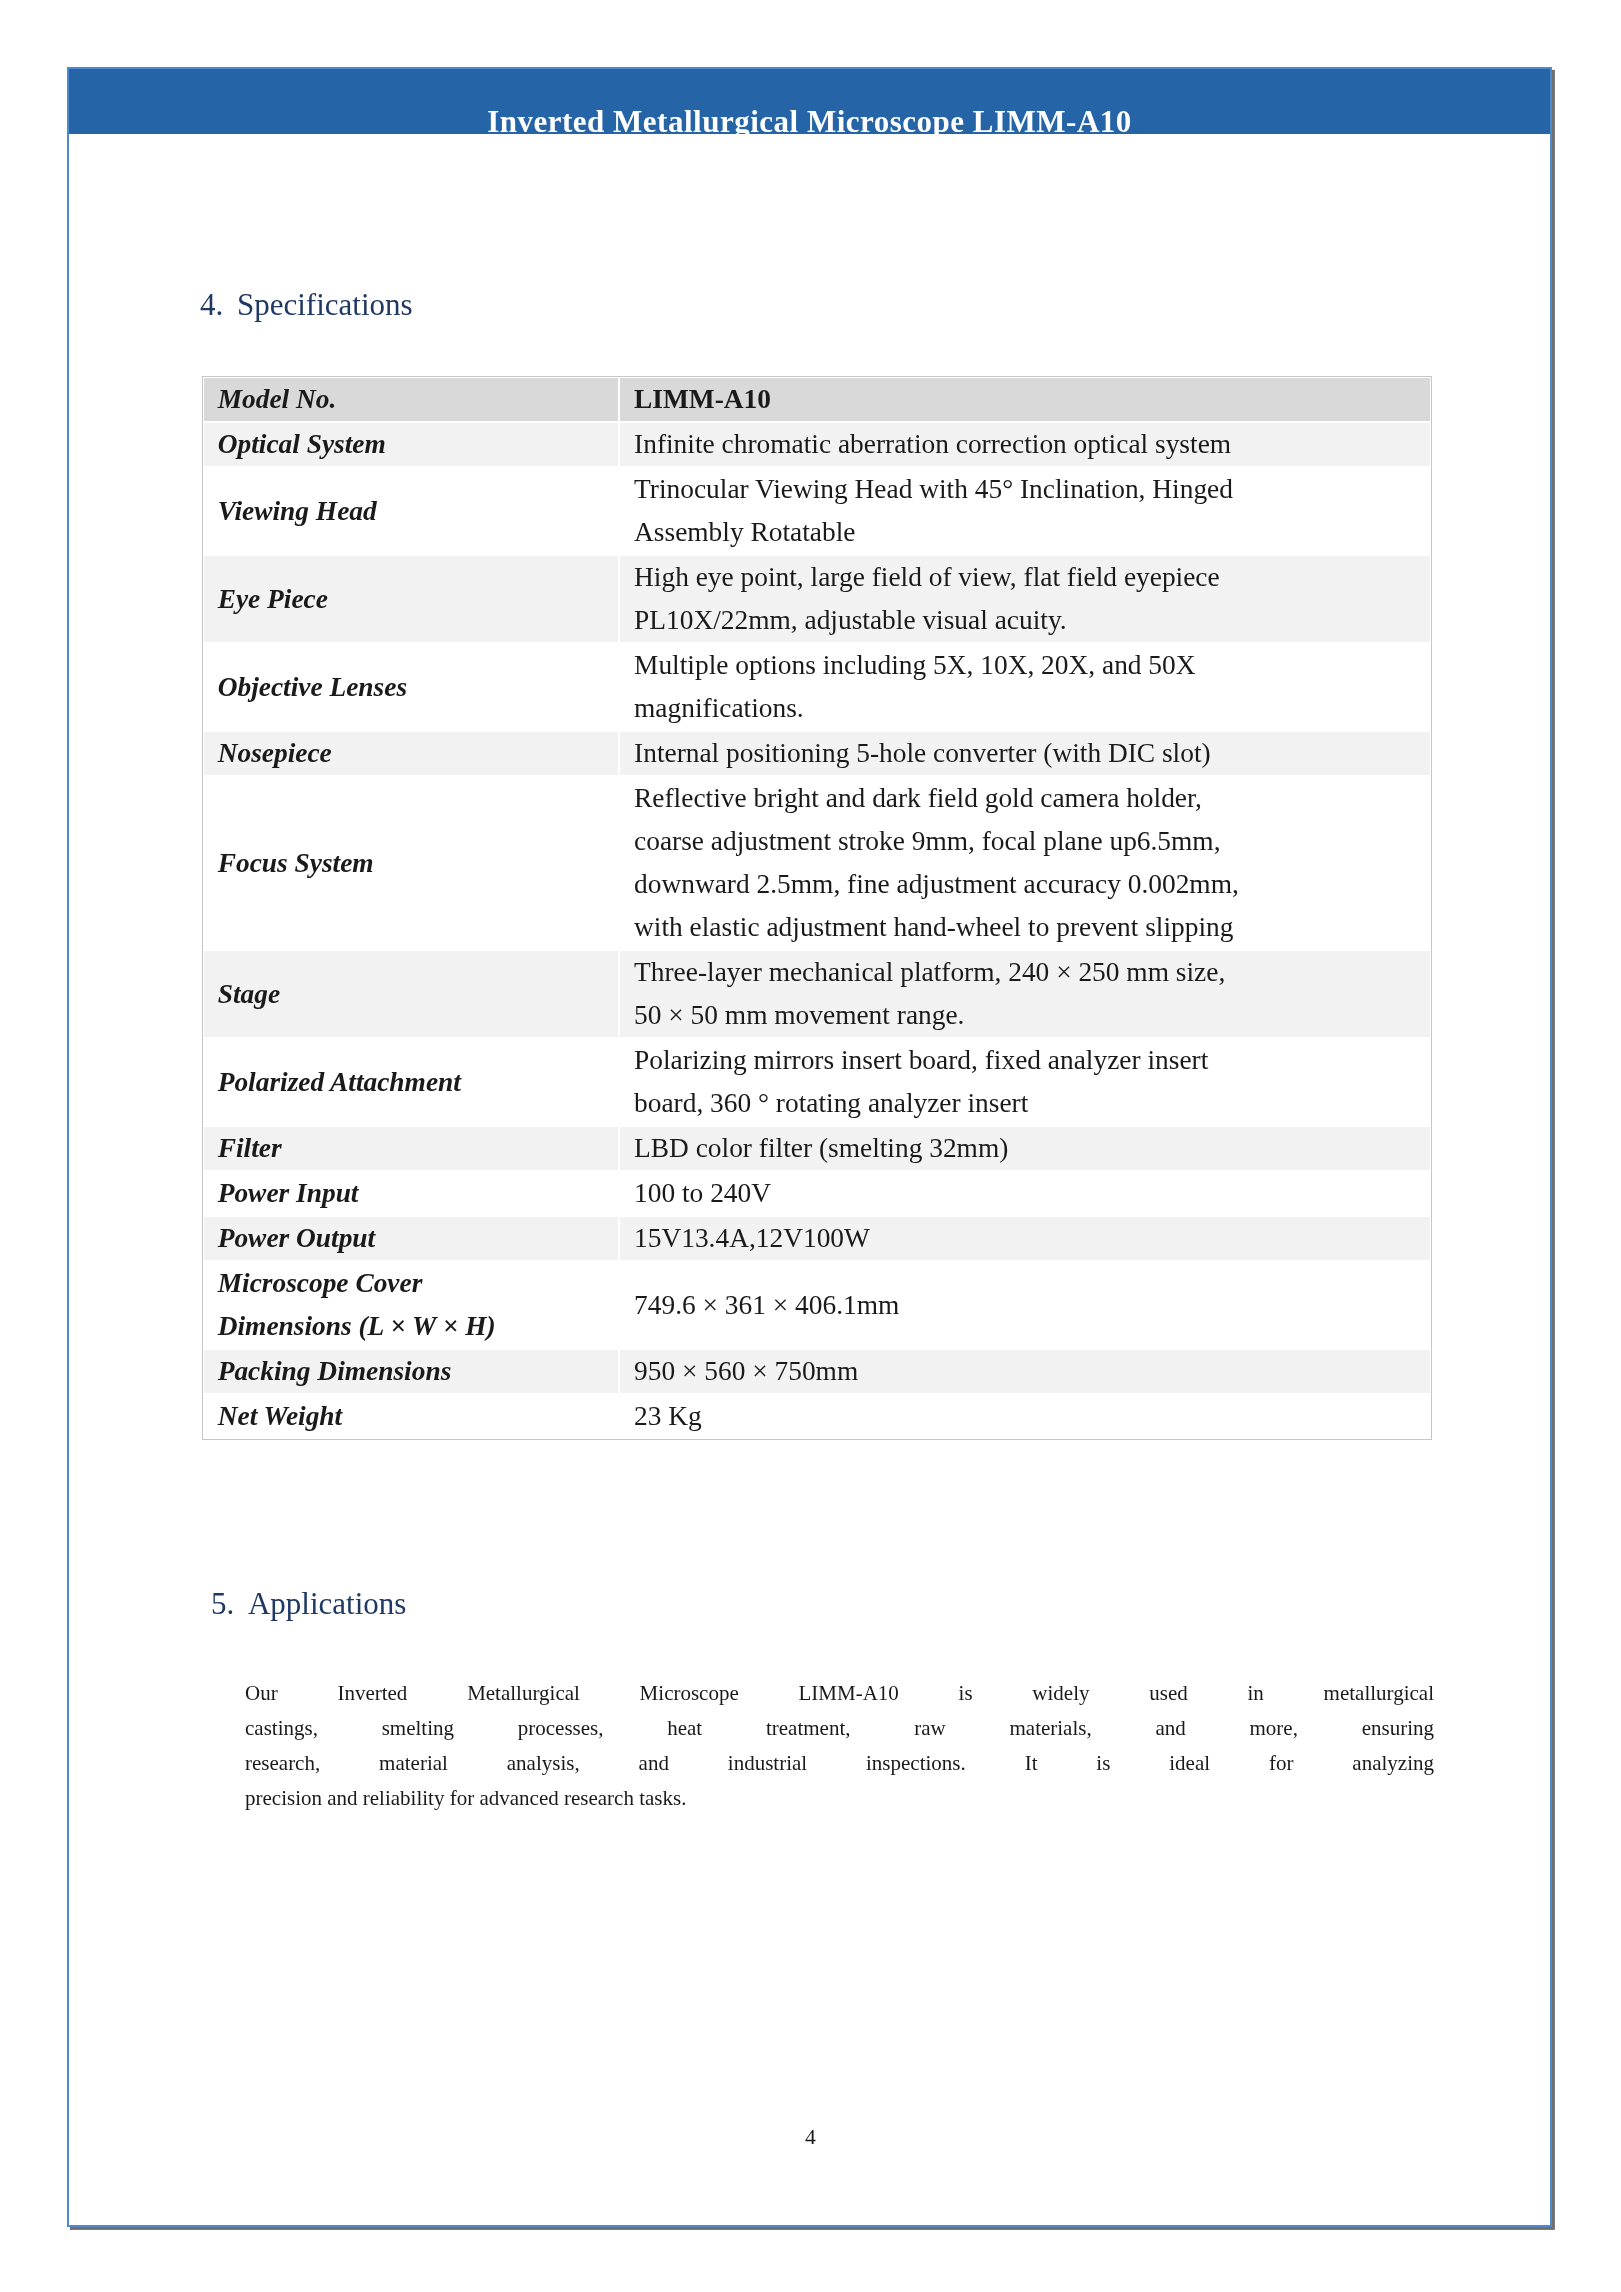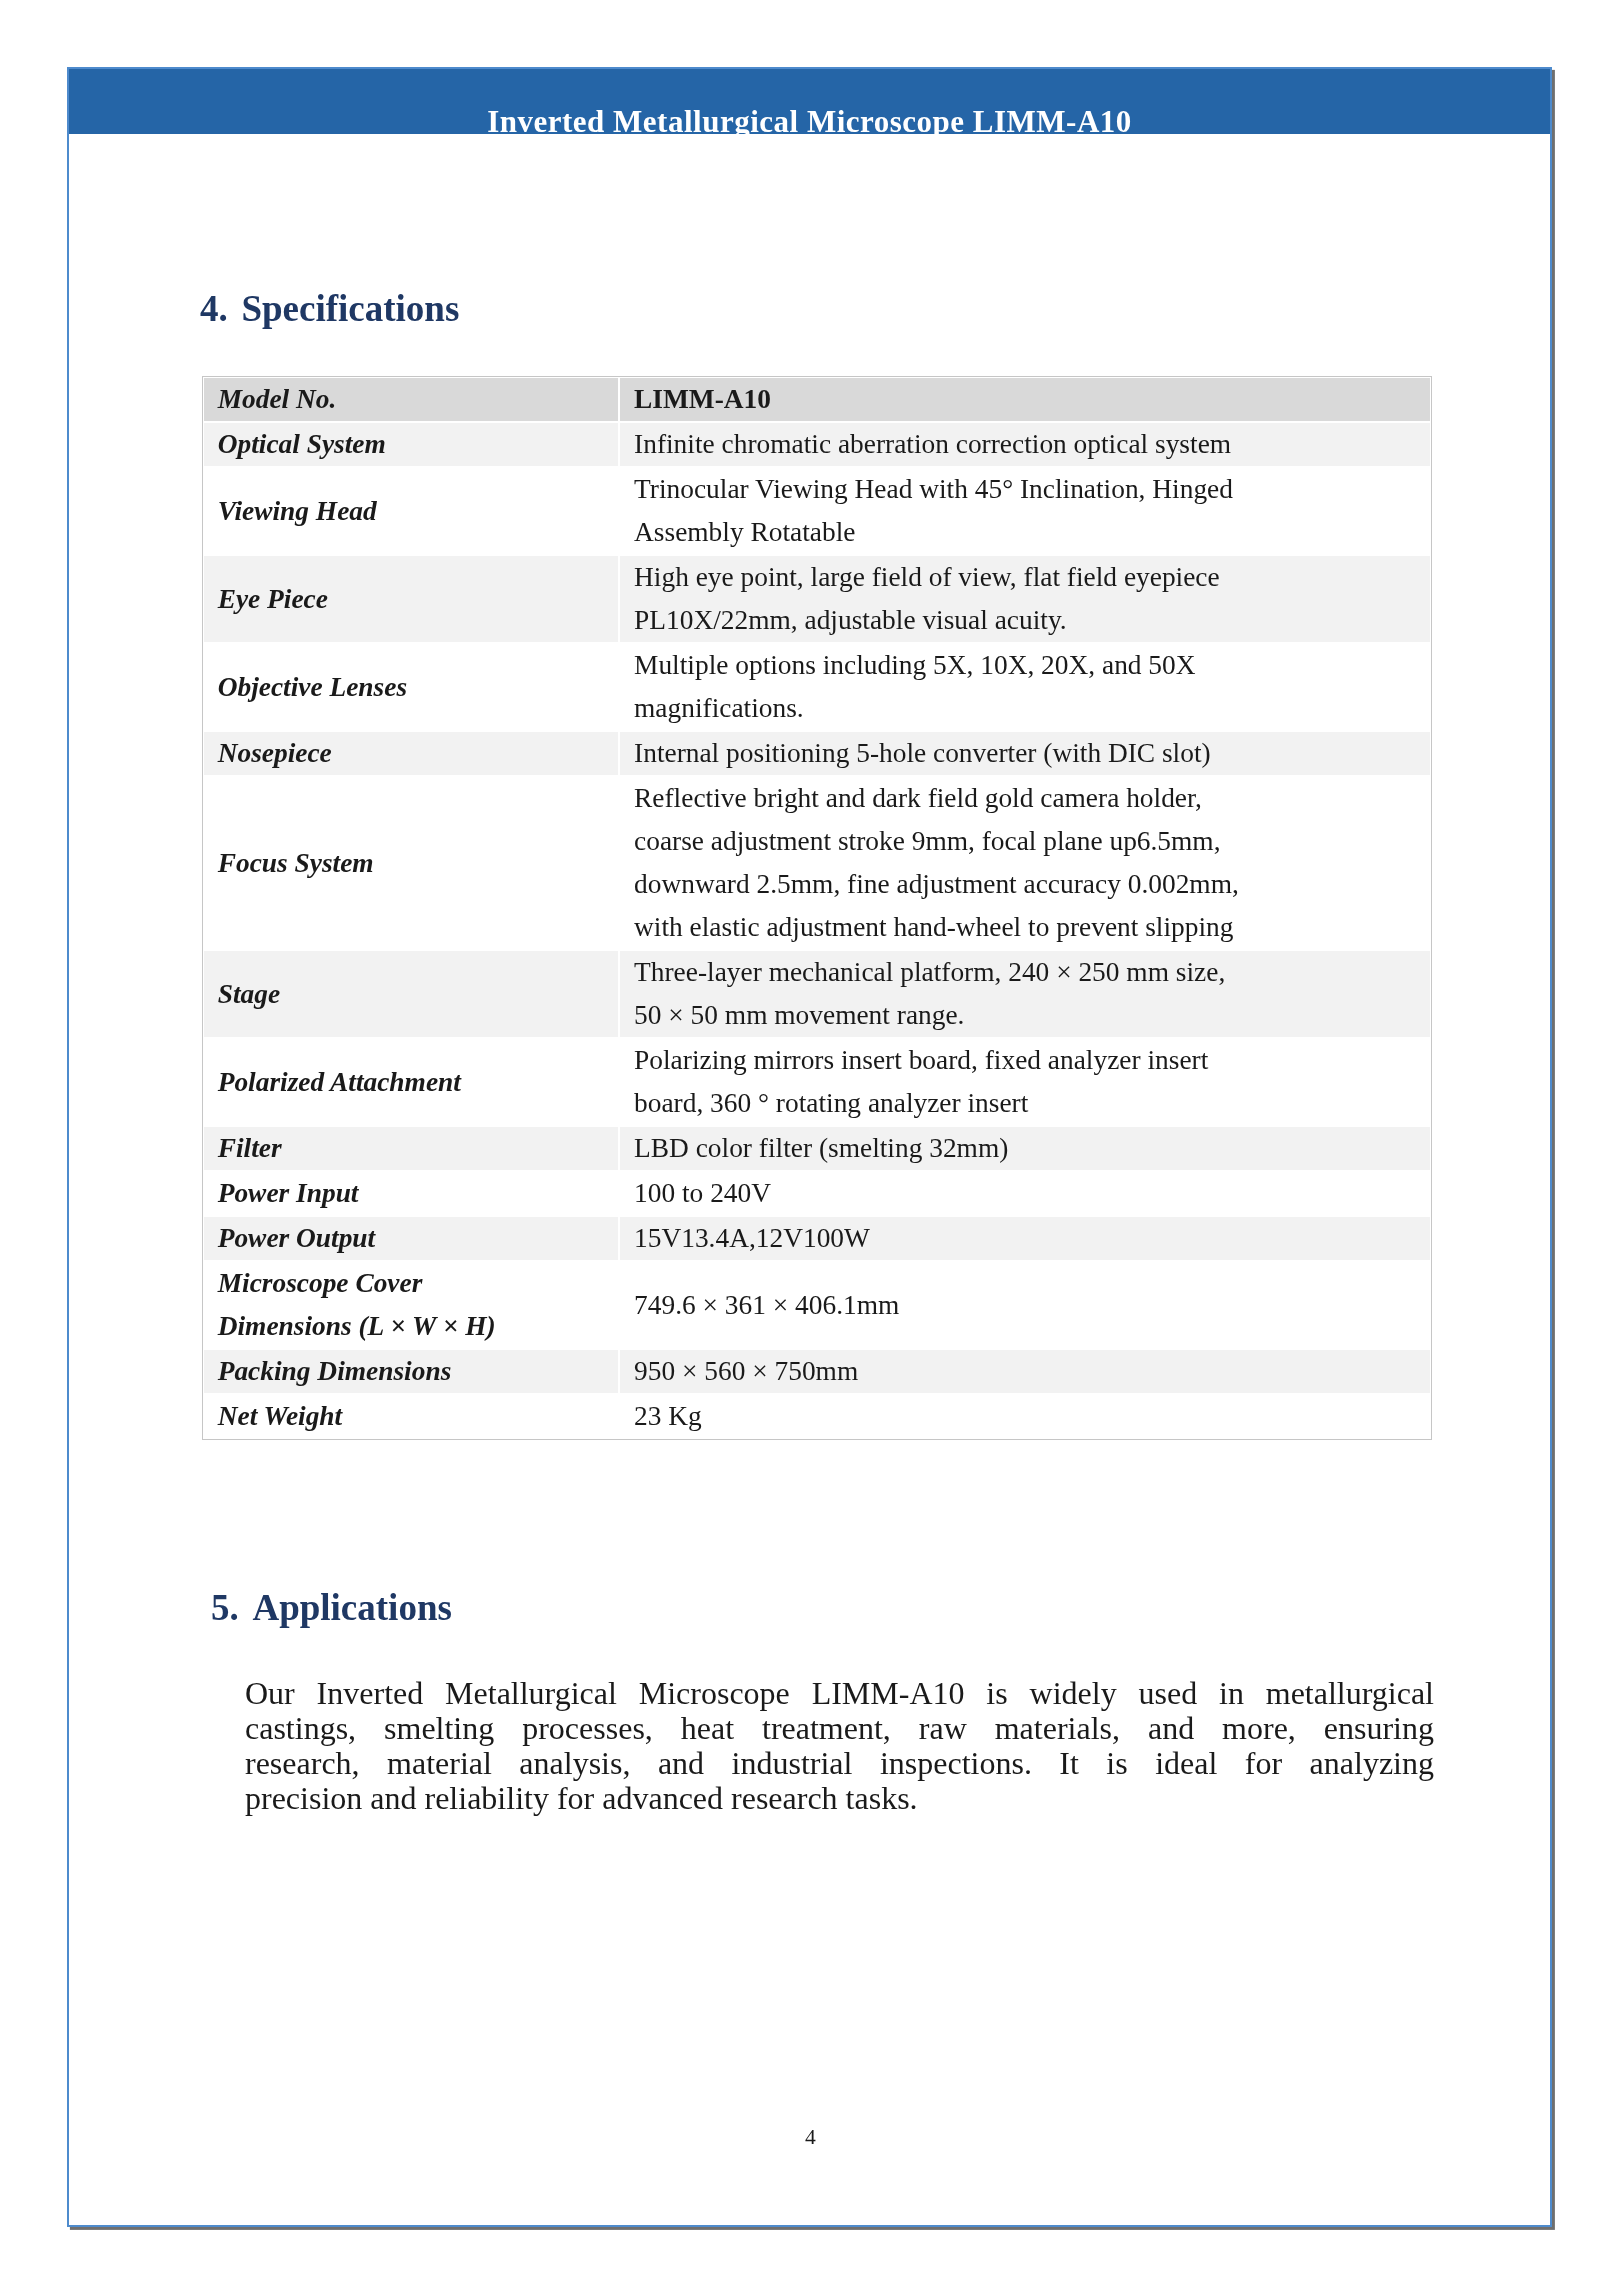--- a/index.html
+++ b/index.html
@@ -38,22 +38,22 @@
   .header-bar span{
     color:#ffffff;
     font-size:31px;
     font-weight:bold;
     letter-spacing:0.5px;
     margin-top:41px;
   }
   .sec{
     position:absolute;
     margin:0;
-    font-size:37px;
-    font-weight:bold;
+    font-size:31px;
+    font-weight:normal;
     color:var(--heading-navy);
     white-space:nowrap;
   }
   .sec .num{margin-right:13.7px;}
   .sec-4{left:200px;top:287px;}
   .sec-5{left:200px;top:1586px;margin-left:11px;}
   .table-wrap{
     position:absolute;
     left:202px;top:376px;
     width:1228px;
@@ -81,21 +81,21 @@
     font-style:italic;
   }
   table.spec-table tr.hdr td{background:var(--table-header-bg);font-weight:bold;}
   table.spec-table tr.band td{background:var(--table-band-bg);}
   .app-para{
     position:absolute;
     left:245px;top:1676px;
     width:1189px;
   }
   .app-line{
-    font-size:32px;
+    font-size:21px;
     line-height:35px;
     text-align:justify;
     text-align-last:justify;
     color:var(--text-black);
   }
   .app-line:last-child{
     text-align-last:left;
   }
   .page-num{
     position:absolute;

